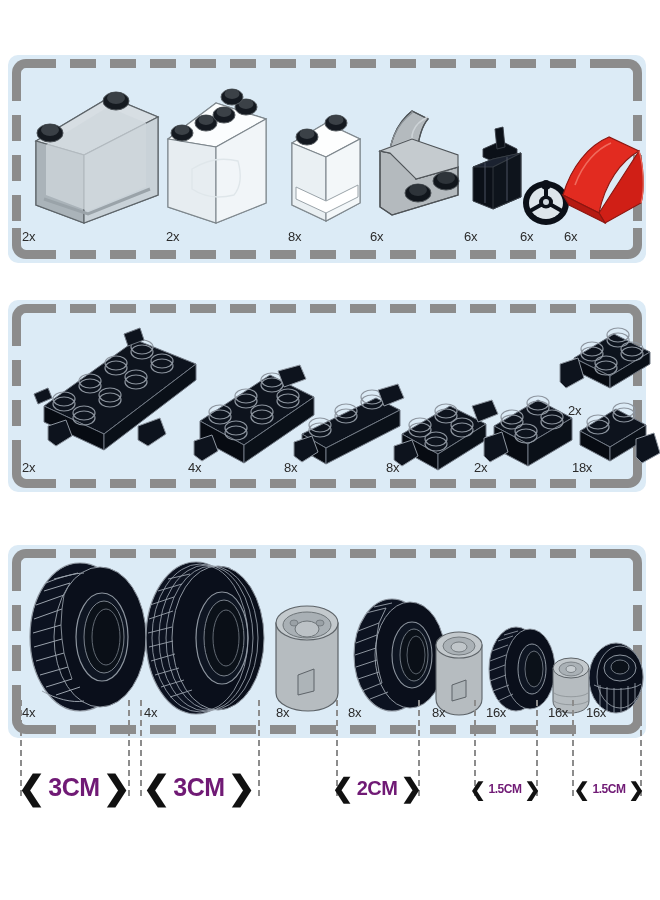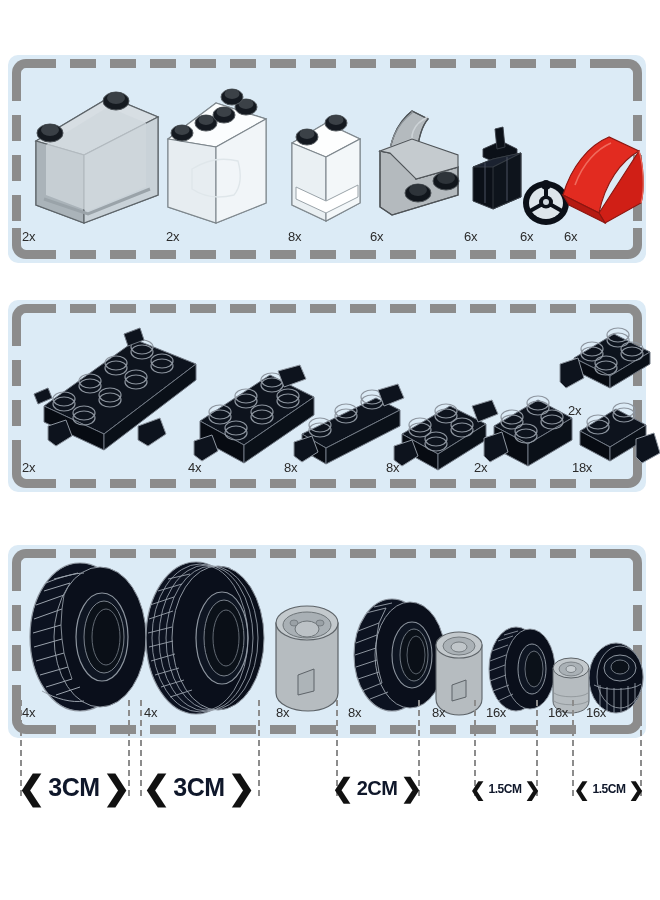--- a/index.html
+++ b/index.html
@@ -83,21 +83,21 @@
     align-items: center;
     justify-content: center;
     gap: 3px;
   }
   .measure .chev {
     color: #111111;
     font-weight: bold;
     line-height: 1;
   }
   .measure .mtxt {
-    color: #0f172a;
+    color: #701a75;
     font-weight: bold;
     font-family: "Liberation Sans", sans-serif;
     letter-spacing: -0.5px;
     line-height: 1;
   }
   svg { display: block; overflow: visible; }
 </style>
 </head>
 <body>
 

